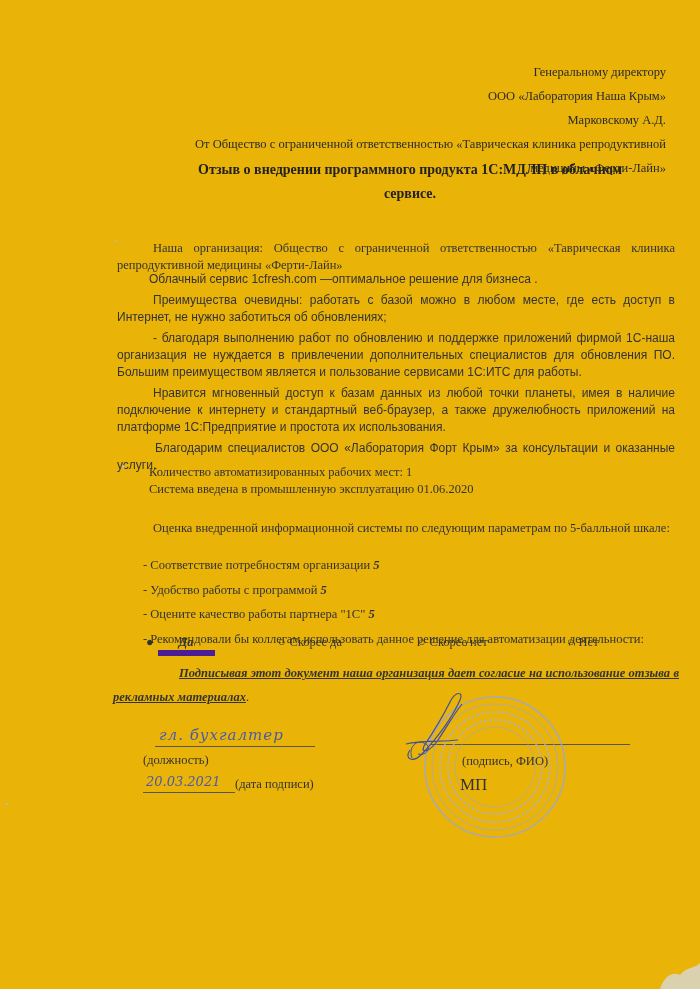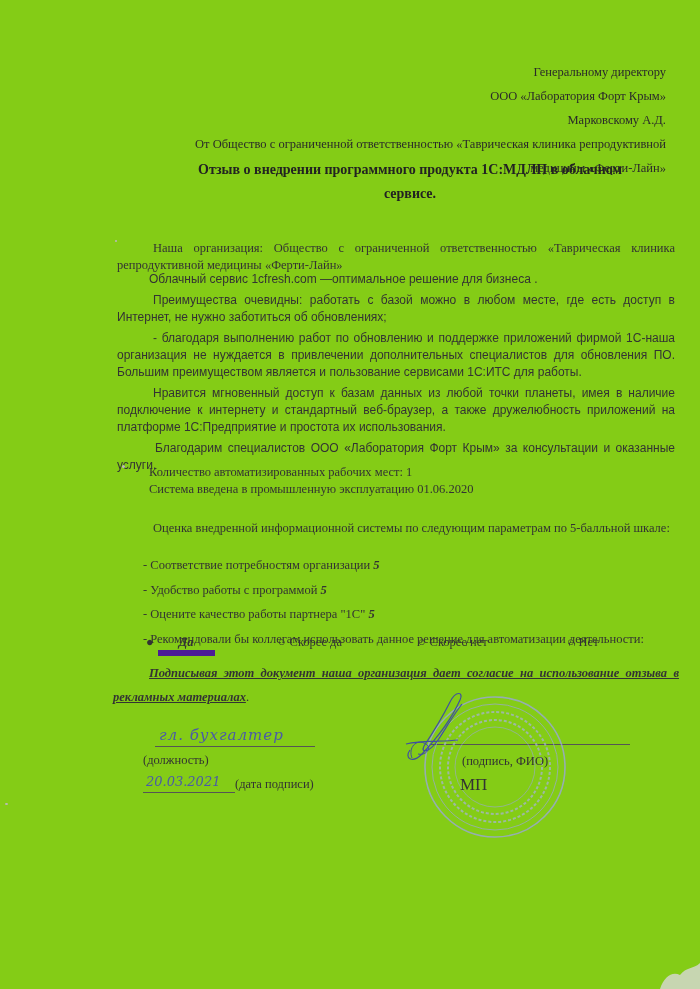--- a/index.html
+++ b/index.html
@@ -11,21 +11,21 @@
       width: 700px;
       height: 989px;
       position: relative;
       overflow: hidden;
       color: #2a2a2a;
     }
     .page {
       position: absolute;
       left: 0; top: 0;
       width: 700px; height: 989px;
-      background: #84cc16;
+      background: #eab308;
     }
     .serif { font-family: "Liberation Serif", "DejaVu Serif", serif; }
 
     .addressee {
       position: absolute;
       right: 34px;
       top: 60px;
       text-align: right;
       font-size: 12.5px;
       line-height: 24px;
@@ -112,21 +112,21 @@
       top: 661px;
       width: 566px;
       font-size: 12.5px;
       line-height: 24px;
       font-style: italic;
       font-weight: bold;
       color: #333;
       text-align: justify;
       text-indent: 36px;
     }
-    .consent u { text-decoration: underline; }
+    .consent u { text-decoration: underline; margin-left: 30px; }
 
     .sig-left {
       position: absolute;
       left: 143px;
       top: 726px;
       font-size: 12.5px;
       color: #333;
     }
     .handwritten {
       font-family: "DejaVu Serif", serif;
@@ -220,21 +220,21 @@
       width: 50px; height: 40px;
     }
   </style>
 </head>
 <body>
 
 <div class="page serif">
 
   <div class="addressee serif">
     <div>Генеральному директору</div>
-    <div>ООО «Лаборатория Форт Крым»</div>
+    <div>ООО «Лаборатория Наша Крым»</div>
     <div>Марковскому А.Д.</div>
     <div>От Общество с ограниченной ответственностью «Таврическая клиника репродуктивной</div>
     <div>медицины «Ферти-Лайн»</div>
   </div>
 
   <div class="title serif">
     <div>Отзыв о внедрении программного продукта 1С:МДЛП в облачном</div>
     <div>сервисе.</div>
   </div>
 

